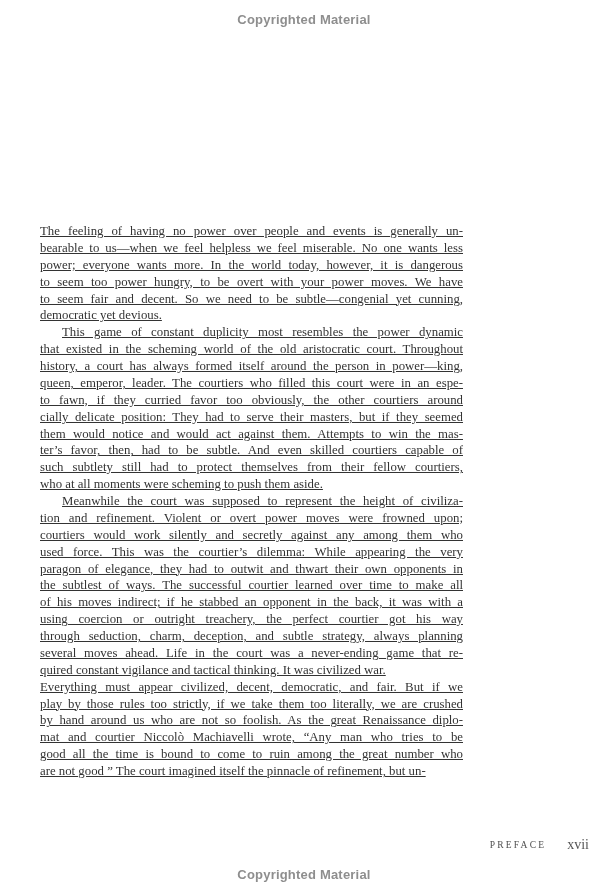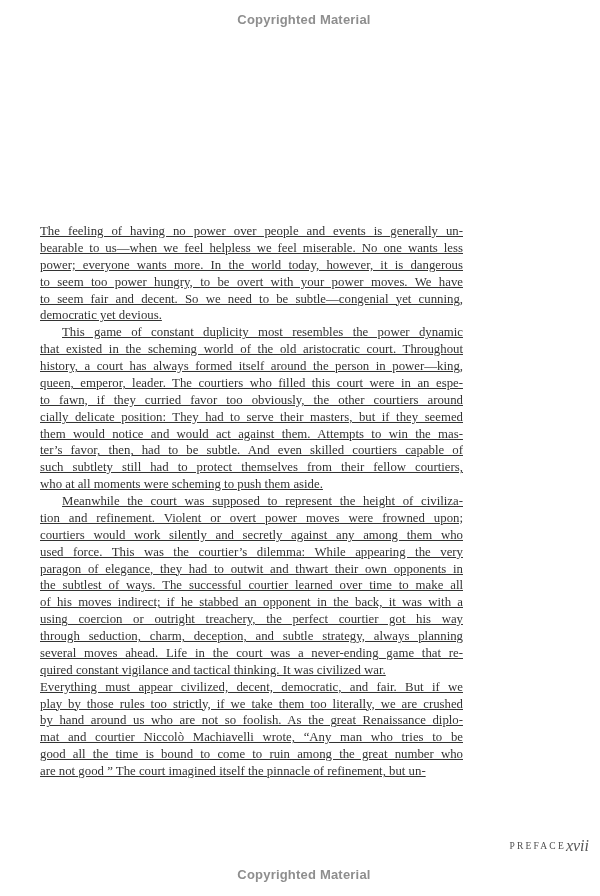--- a/index.html
+++ b/index.html
@@ -57,22 +57,22 @@
     display: flex;
     align-items: center;
     color: #4a4a4a;
   }
   .footer-section {
     font-size: 9.5px;
     letter-spacing: 2.2px;
     color: #4d4d4d;
   }
   .footer-pagenum {
-    font-style: italic;
-    font-size: 16px;
+    font-size: 14px;
+    margin-left: 21px;
     color: #555555;
   }
 </style>
 </head>
 <body>
 
 <div class="page">
 
   <div class="copyright-notice copyright-top">Copyrighted Material</div>
 

